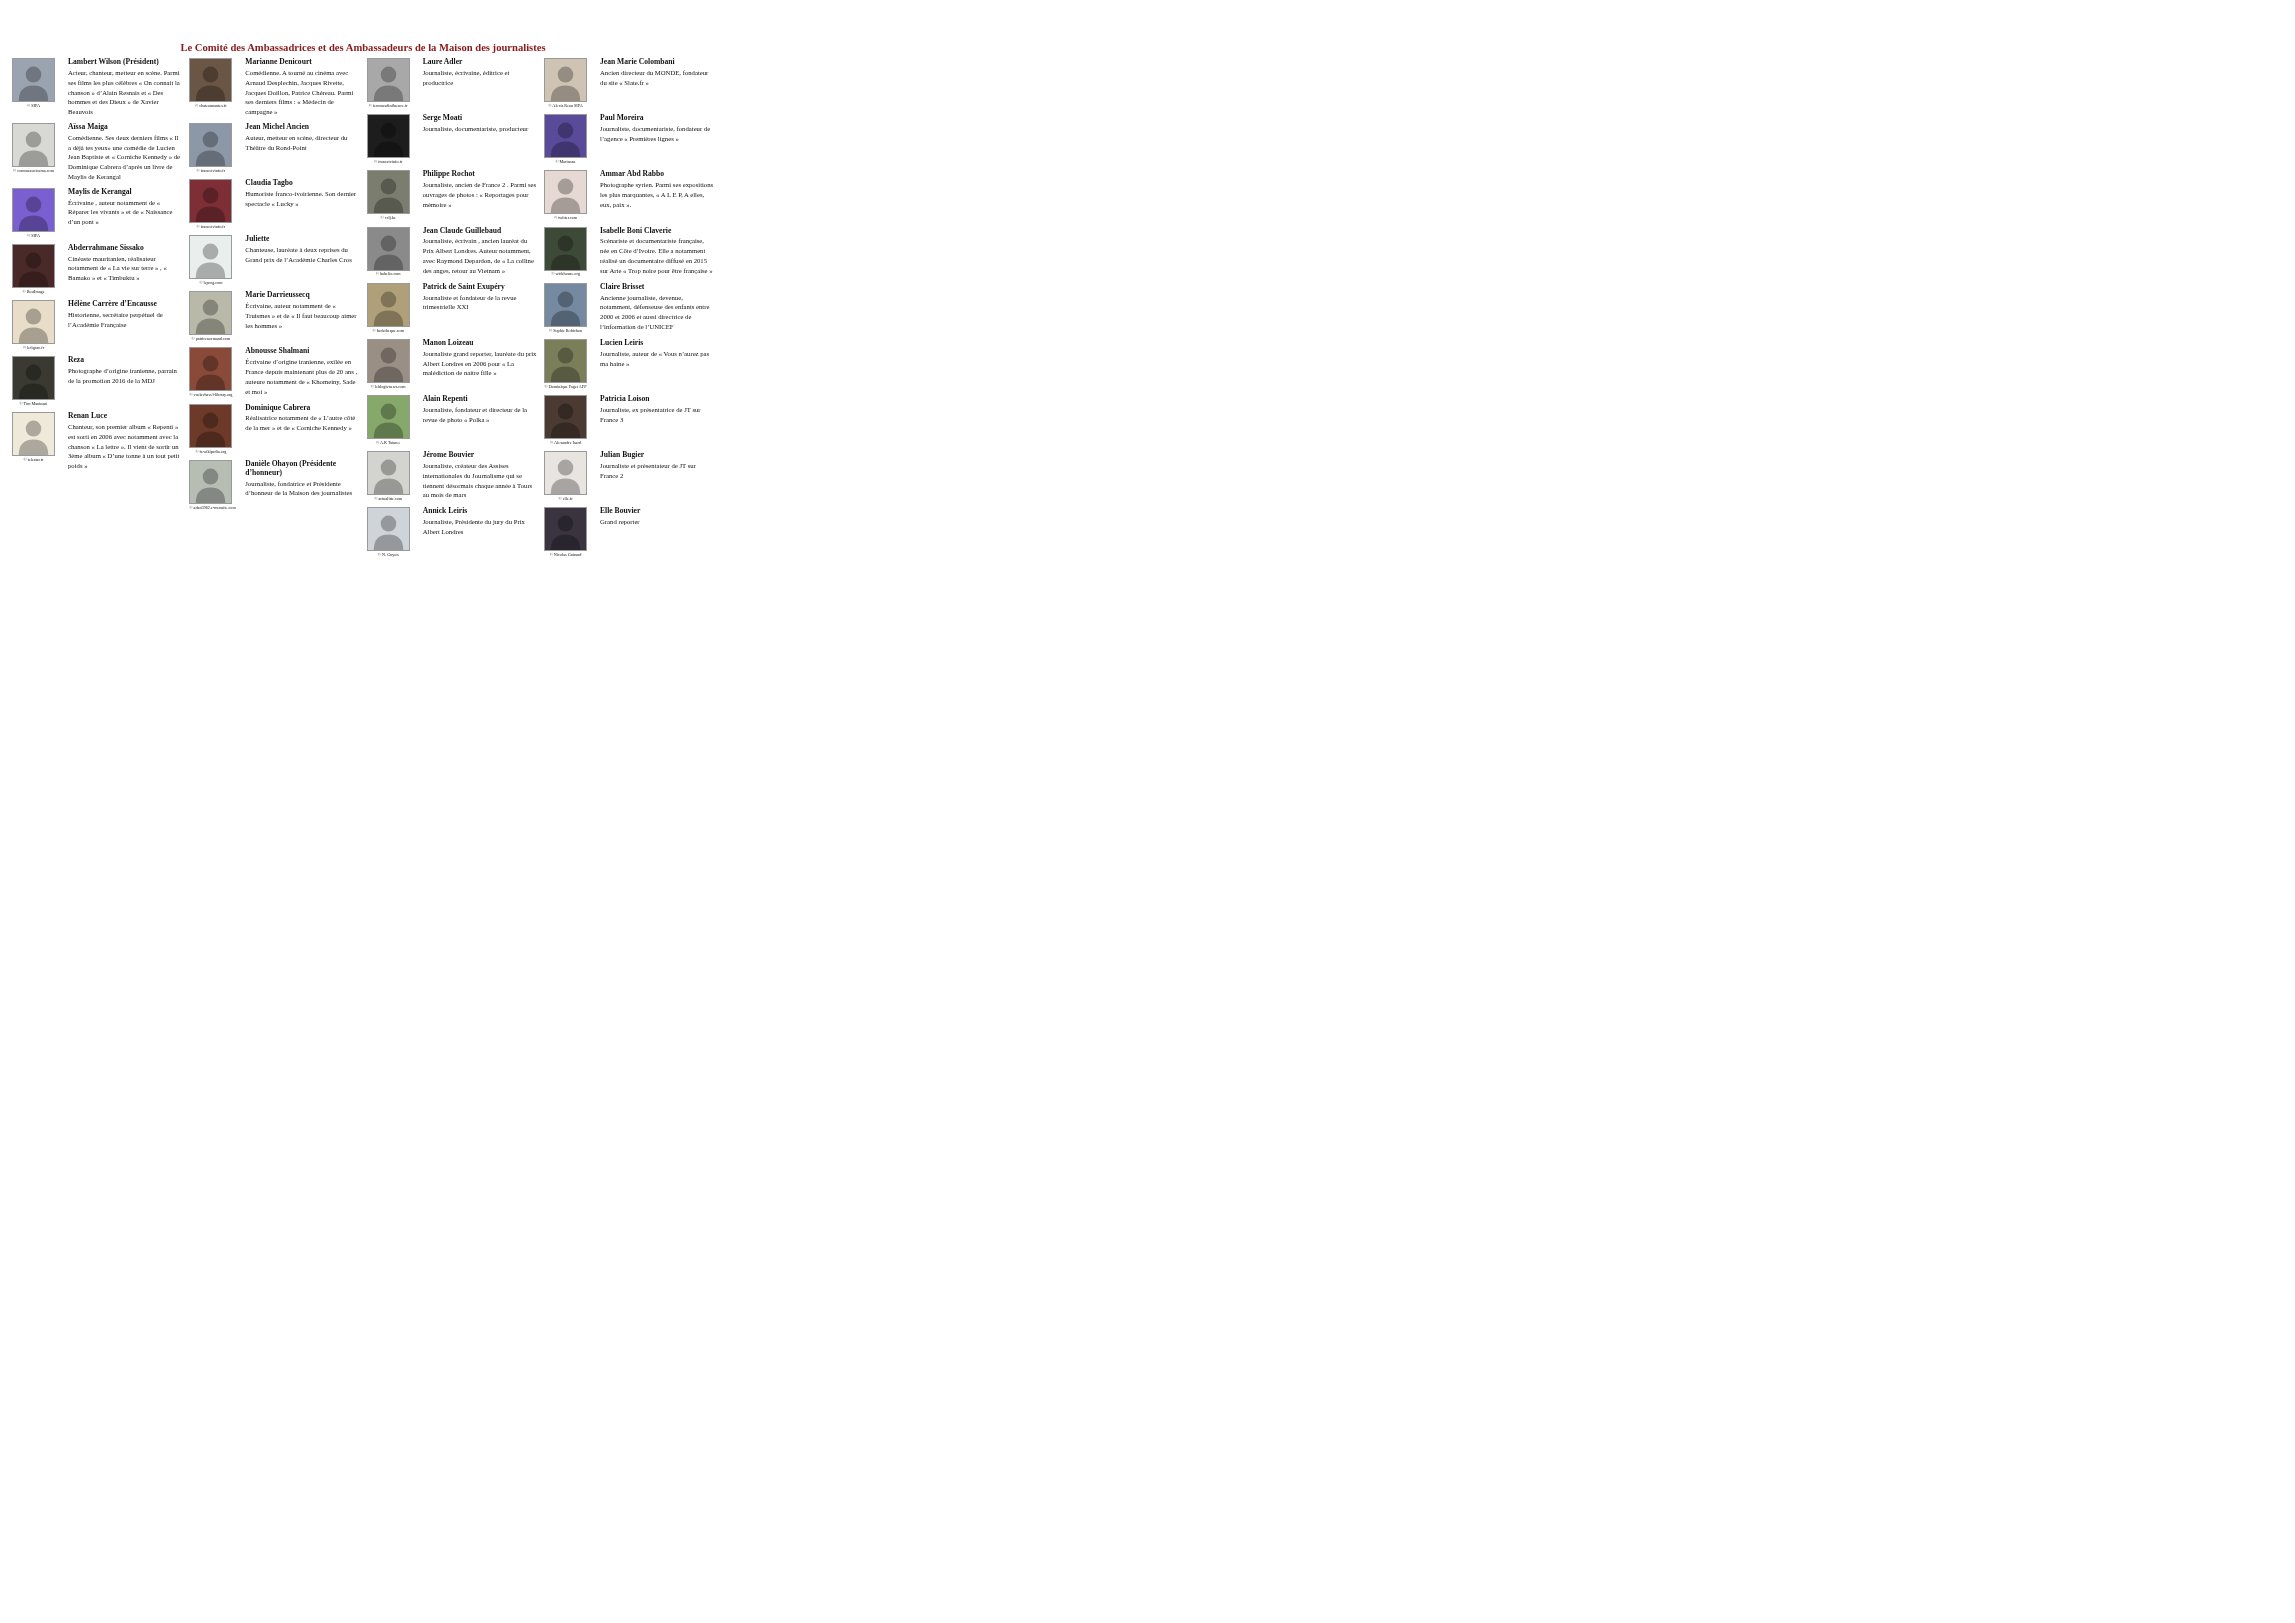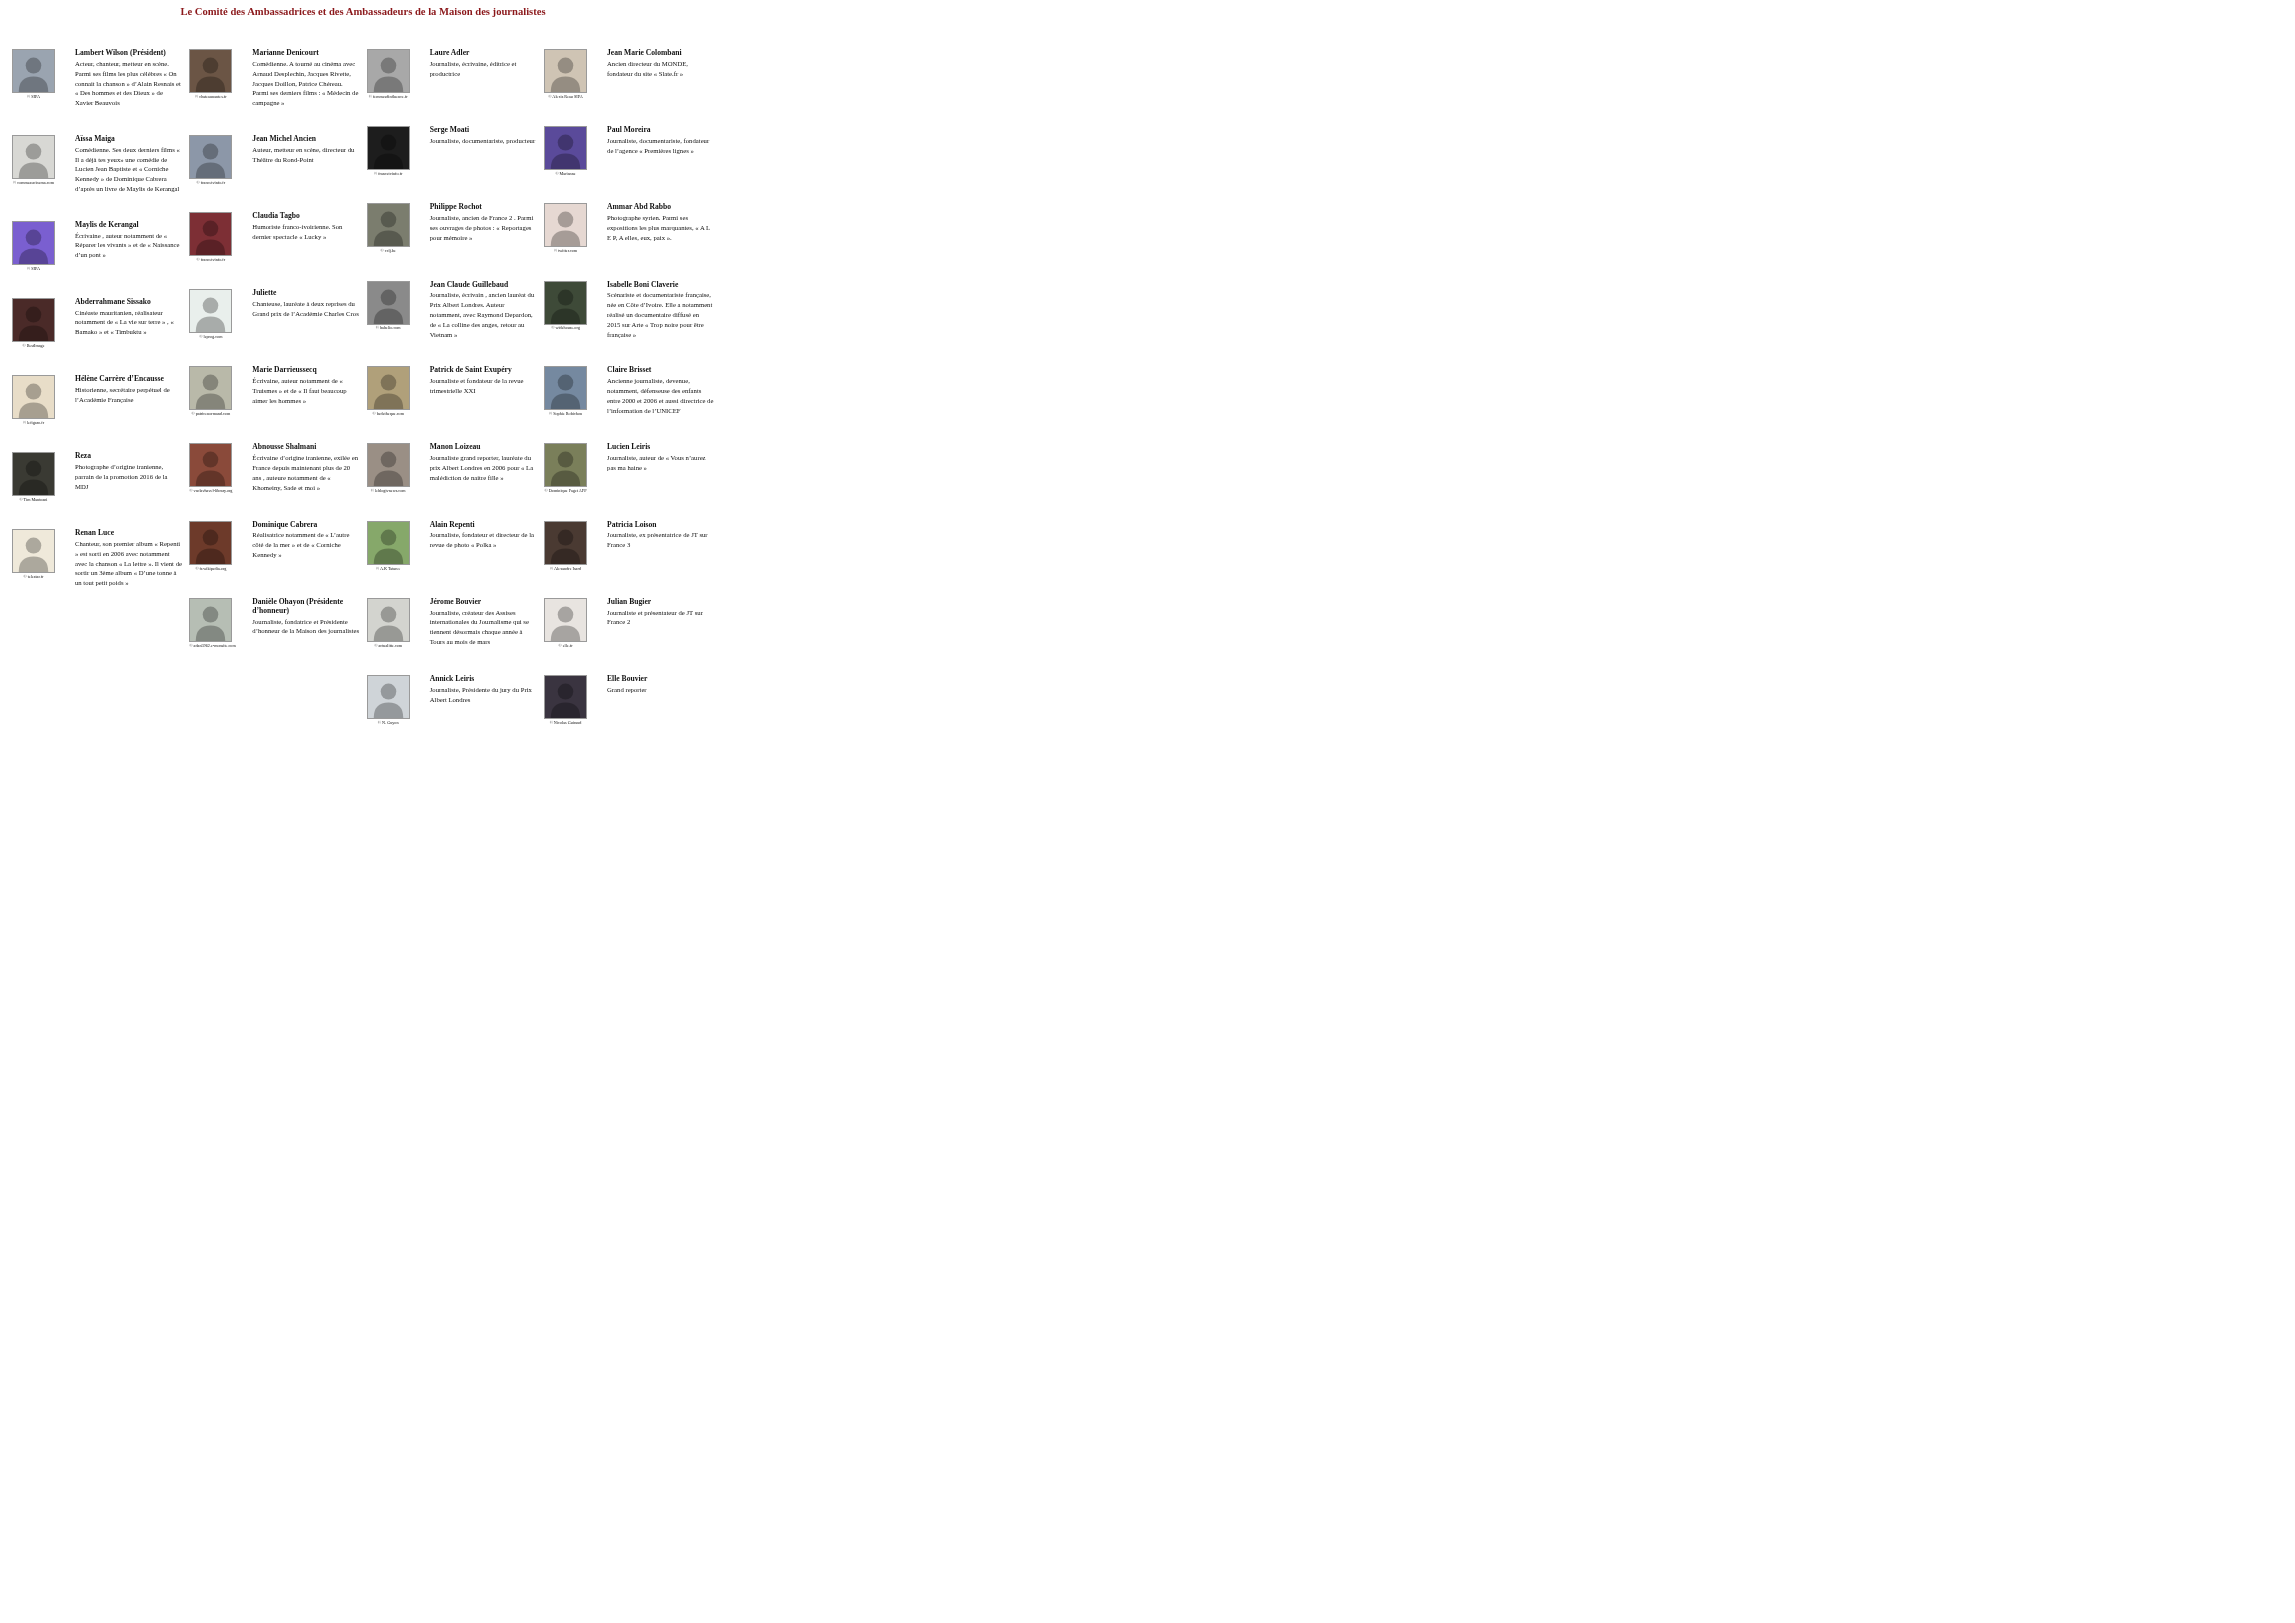--- a/index.html
+++ b/index.html
@@ -1,34 +1,34 @@
 <!DOCTYPE html>
 <html style="font-size:7.4px"><head>
 <meta charset="utf-8">
 <style>
   html,body { margin:0; padding:0; background:#ffffff; }
   body { font-family: "Liberation Serif", "DejaVu Serif", serif; color:#111; }
   .page { width:726px; min-height:513px; background:#ffffff; box-sizing:border-box; }
   .title { text-align:center; font-size:10.6px; font-weight:bold; padding:5.6px 0 3.7px; margin:0; }
   .columns { display:grid; grid-template-columns:repeat(4,1fr); column-gap:7.4px; padding:1.9px 12px 8.3px; }
   .column { min-width:0; }
-  .person { display:flex; gap:20px; margin-bottom:6px;margin-top:27px; }
+  .person { display:flex; gap:13px; margin-bottom:6px; }
   .photo-col { flex:0 0 43px; width:43px; text-align:center; }
   .photo { width:43px; height:44px; box-sizing:border-box; border:0.5px solid #9a9a9a; position:relative; overflow:hidden; }
   .photo svg { position:absolute; left:0; top:0; width:100%; height:100%; }
   .credit { font-size:4.2px; line-height:1.25; margin-top:0.9px; white-space:nowrap; color:#111; }
   .text-col { flex:1; min-width:0; }
   .name { font-weight:bold; font-size:7.6px; line-height:1.18; }
   .desc { font-size:6.7px; line-height:1.46; margin-top:0.9px; }
 </style>
 </head>
 <body>
 
 <div class="page">
-  <h1 class="title" style="color: rgb(139, 24, 27);">Le Comité des Ambassadrices et des Ambassadeurs de la Maison des journalistes</h1>
+  <h1 class="title" style="color: rgb(139, 24, 27); margin-top: 36px;">Le Comité des Ambassadrices et des Ambassadeurs de la Maison des journalistes</h1>
   <div class="columns">
       <div class="column">
   <div class="person">
     <div class="photo-col">
       <div class="photo" style="background: rgb(154, 164, 176);">
         <svg viewBox="0 0 100 100" preserveAspectRatio="none">
           <circle cx="50" cy="37" r="19" fill="rgba(0,0,0,0.28)"></circle>
           <path d="M14 100 Q14 63 50 63 Q86 63 86 100 Z" fill="rgba(0,0,0,0.28)"></path>
         </svg>
       </div>

